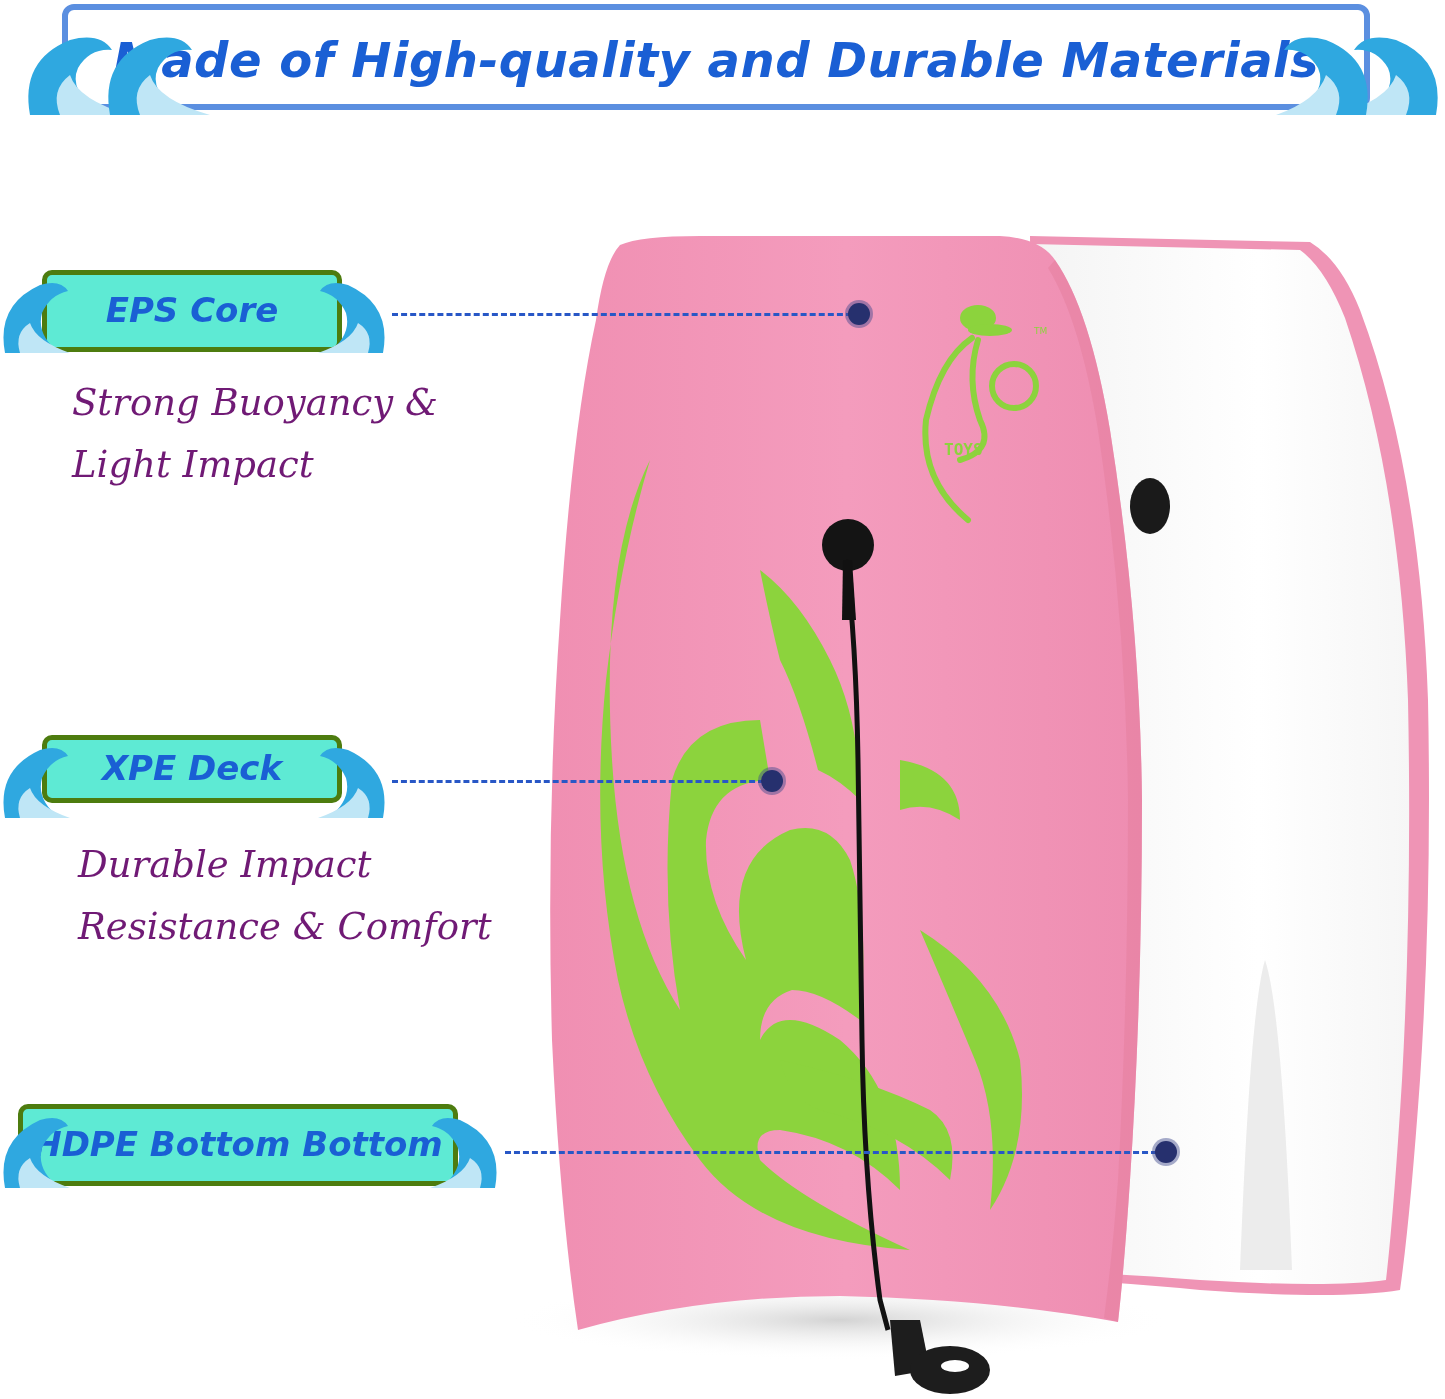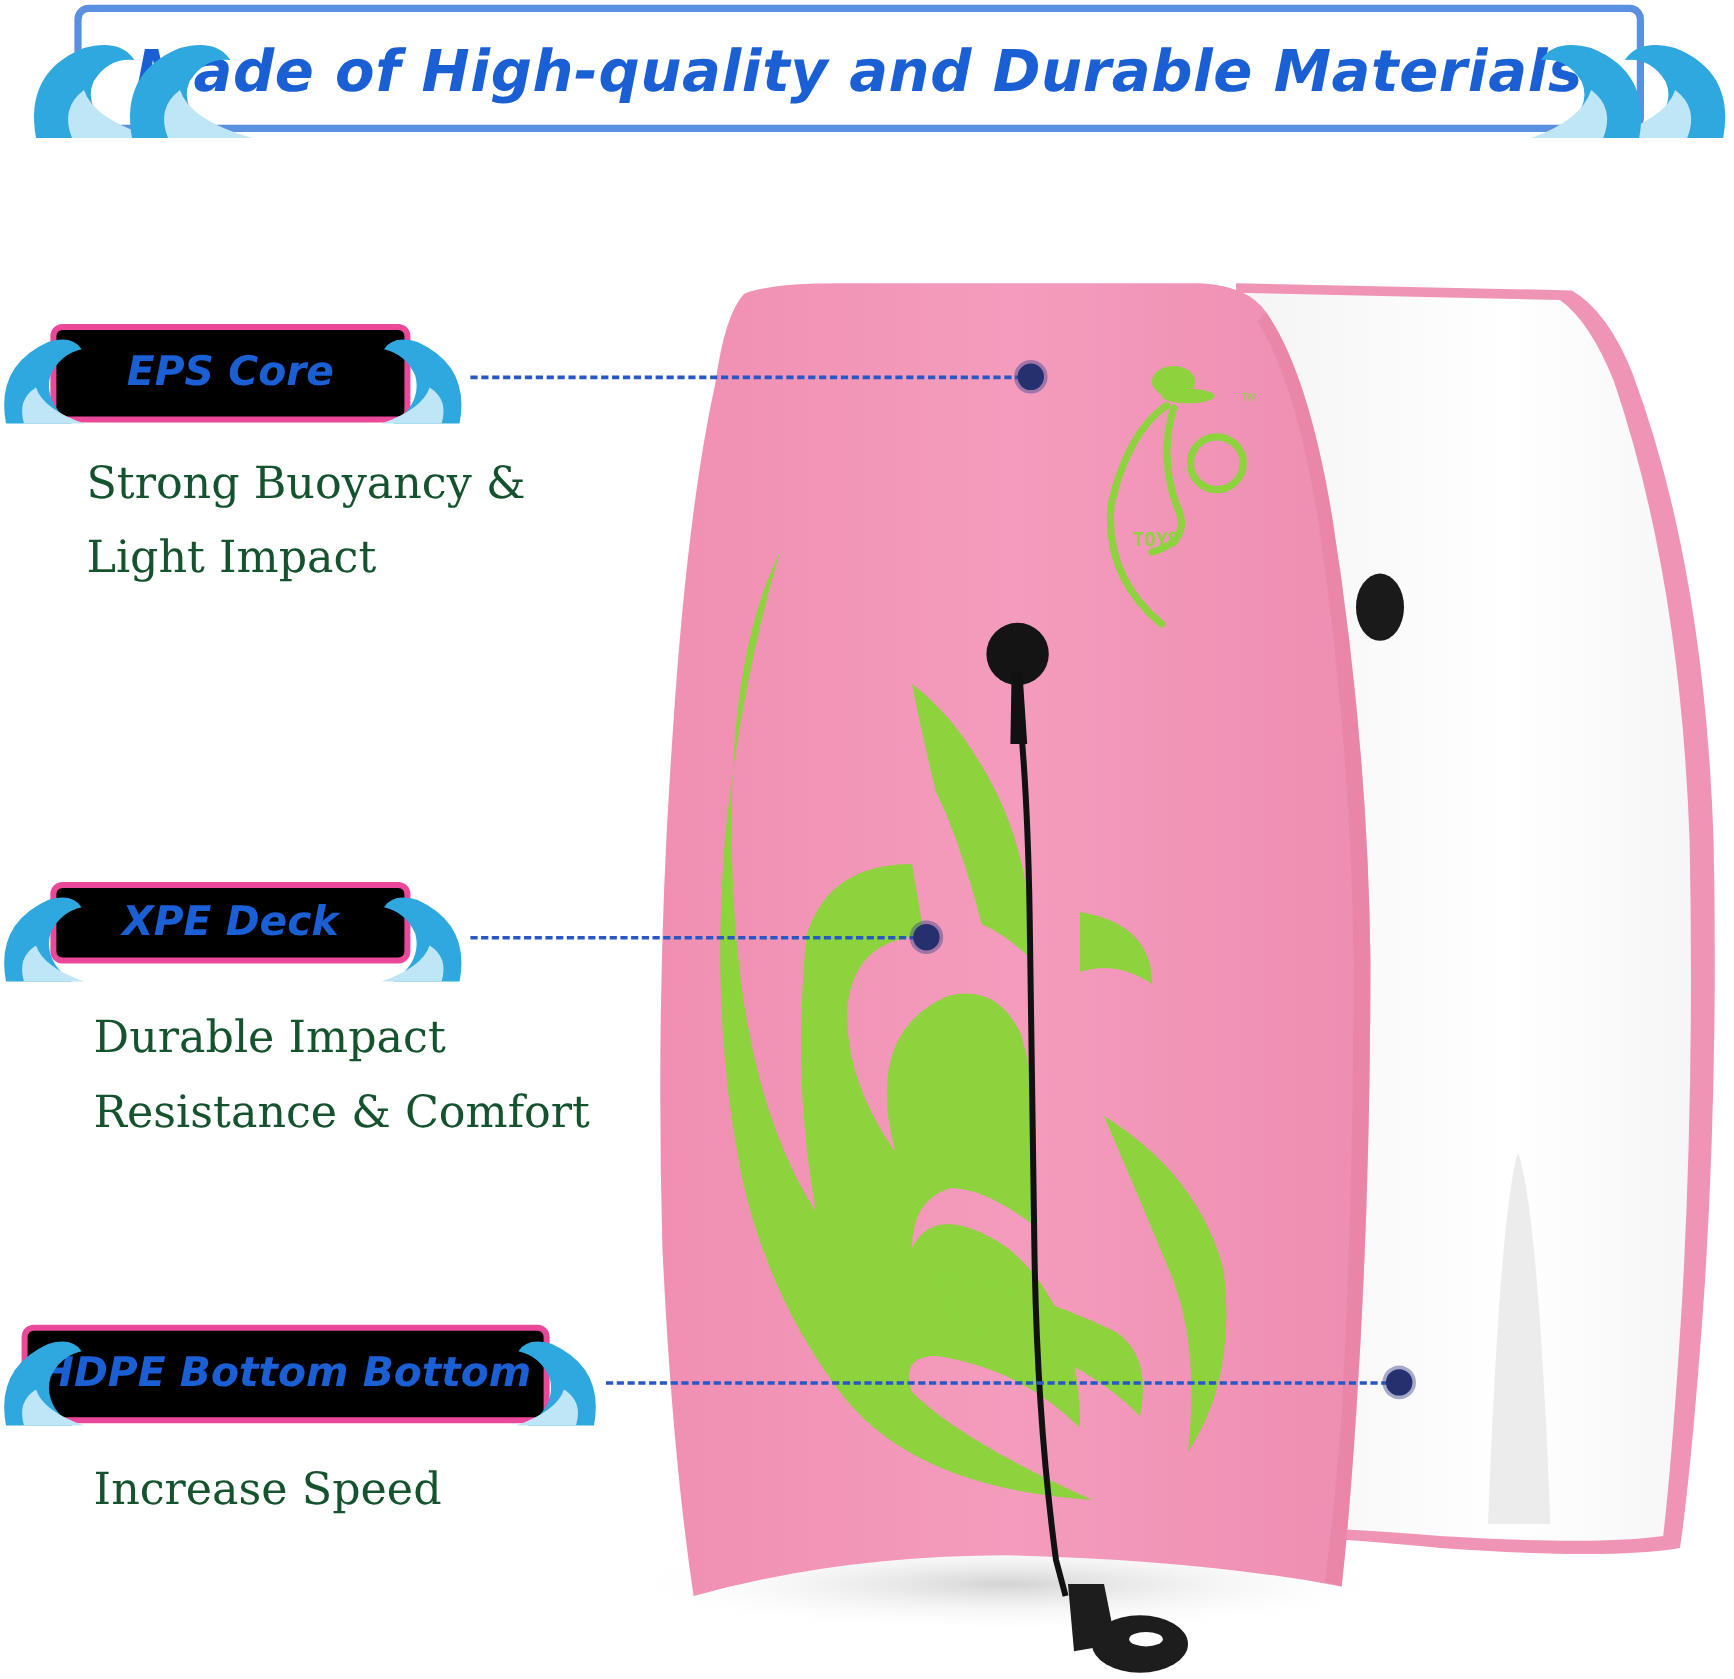--- a/index.html
+++ b/index.html
@@ -9,27 +9,27 @@
     
     .banner { position:absolute; left:62px; top:4px; width:1308px; height:106px;
               border:6px solid #5b8fe0; border-radius:12px; box-sizing:border-box;
               background:#fff; }
     .banner-title { position:absolute; left:0; right:0; top:22px; text-align:center;
                     font-size:48px; font-weight:bold; font-style:italic;
                     color:#1a5fd4; letter-spacing:0.5px; }
     .wave { position:absolute; }
 
     
-    .tag { position:absolute; border:5px solid #ec4899; border-radius:10px;
-           box-sizing:border-box; background:#000000; }
+    .tag { position:absolute; border:5px solid #4d7c0f; border-radius:10px;
+           box-sizing:border-box; background:#5eead4; }
     .tag-label { position:absolute; left:0; right:0; top:50%; transform:translateY(-52%);
                  text-align:center; font-weight:bold; font-style:italic;
                  color:#1a5fd4; font-size:34px; }
-    .desc { position:absolute; color:#14532d; font-family:"DejaVu Serif", serif;
-            font-size:37px; line-height:62px; }
+    .desc { position:absolute; color:#701a75; font-family:"DejaVu Serif", serif;
+            font-style:italic; font-size:37px; line-height:62px; }
 
     .leader { position:absolute; height:0; border-top:3px dashed #2857c6; }
     .dot { position:absolute; width:22px; height:22px; border-radius:50%;
            background:#26306e; box-shadow:0 0 0 3px rgba(60,70,140,0.45); }
 
     
     .scene { position:absolute; left:0; top:0; width:1445px; height:1399px; }
   </style>
 </head>
 <body>
@@ -186,17 +186,16 @@
     <path d="M5 78 Q-4 30 40 10 Q60 4 68 16 Q50 20 42 38 Q36 60 60 78 Z" fill="#2fa8e0"></path>
     <path d="M20 78 Q14 58 30 48 Q36 66 70 78 Z" fill="#bfe6f6"></path>
   </svg>
   <svg class="wave" style="left:430px;top:1110px" width="70" height="80" viewBox="0 0 70 80">
     <g transform="translate(70,0) scale(-1,1)">
       <path d="M5 78 Q-4 30 40 10 Q60 4 68 16 Q50 20 42 38 Q36 60 60 78 Z" fill="#2fa8e0"></path>
       <path d="M20 78 Q14 58 30 48 Q36 66 70 78 Z" fill="#bfe6f6"></path>
     </g>
   </svg>
   <div class="desc" style="left:78px;top:1210px">
-    <div>Increase Speed</div>
   </div>
   <div class="leader" style="left:505px;top:1151px;width:652px"></div>
   <div class="dot" style="left:1155px;top:1141px"></div>
 </div>
 
 </body></html>

